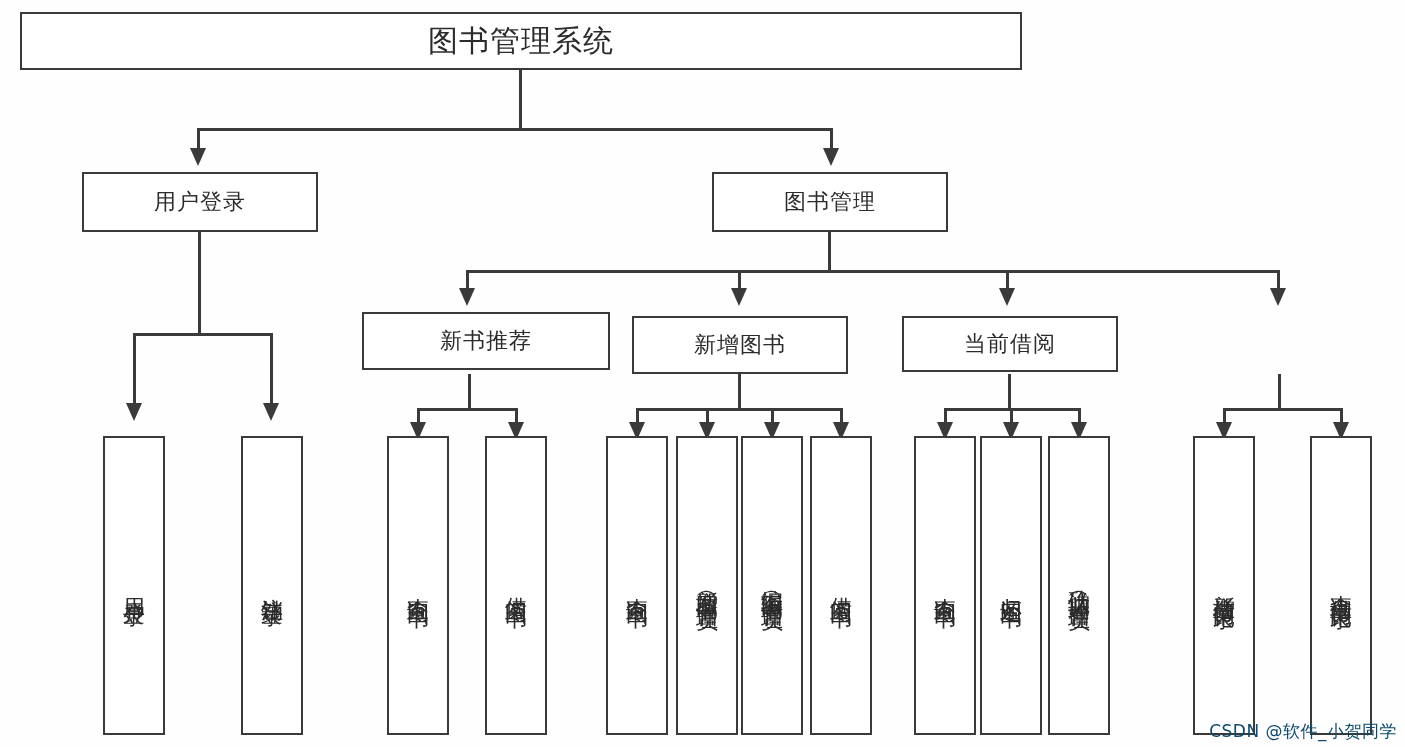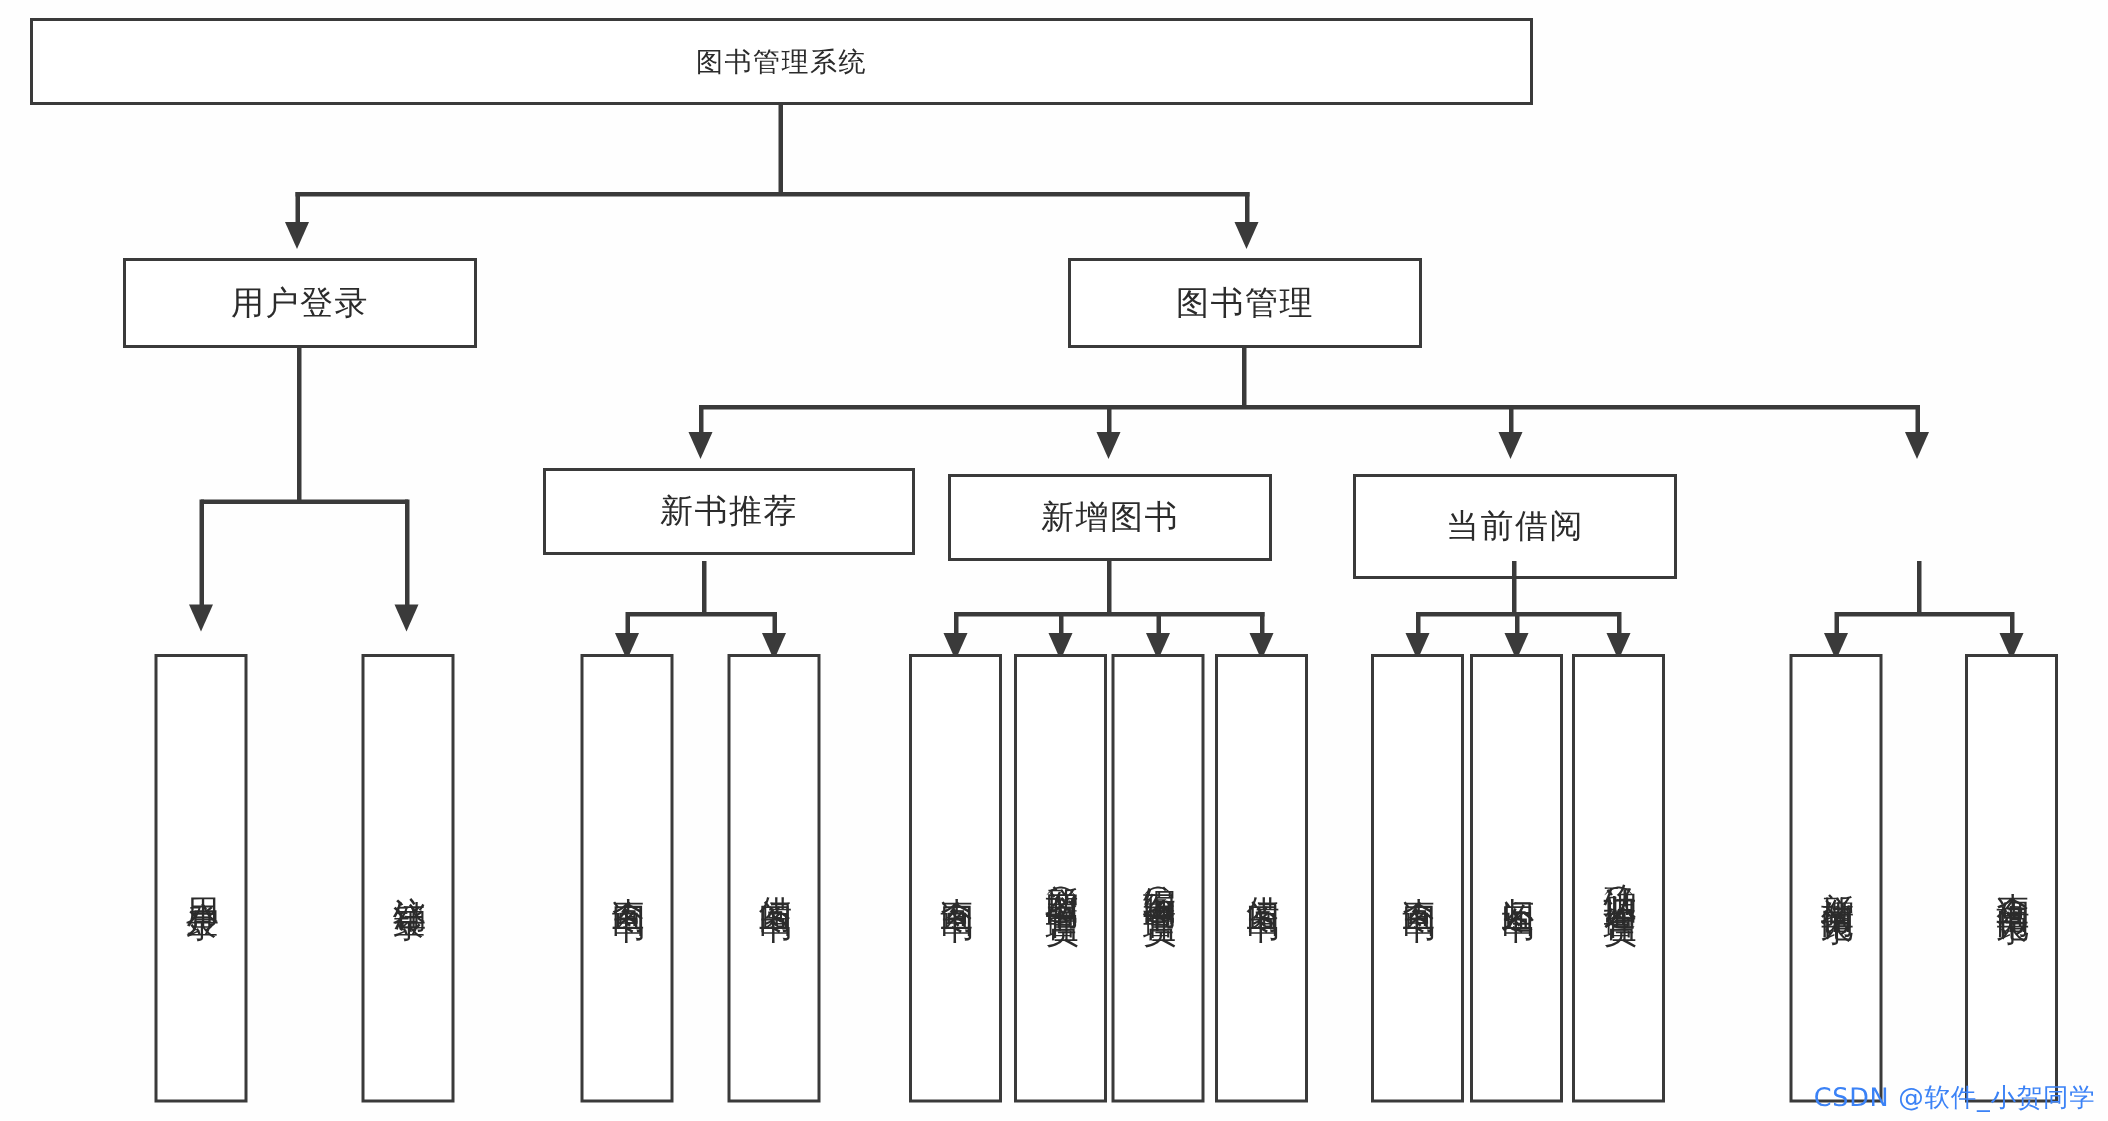--- a/index.html
+++ b/index.html
@@ -40,21 +40,21 @@
     padding-top: 6px;
     padding-bottom: 6px;
     line-height: 1;
   }
   .node.v .vtext {
     writing-mode: vertical-rl;
     text-orientation: upright;
     white-space: nowrap;
   }
   .node.root {
-    font-size: 18px;
+    font-size: 30px;
     text-align: center;
   }
   
   .vline {
     position: absolute;
     width: 3px;
     background: #3a3a3a;
   }
   .hline {
     position: absolute;
@@ -68,21 +68,21 @@
     border-left: 8px solid transparent;
     border-right: 8px solid transparent;
     border-top: 18px solid #3a3a3a;
   }
   
   #watermark {
     position: absolute;
     right: 8px;
     bottom: 4px;
     font-size: 17px;
-    color: #3b82f6;
+    color: #0c4a6e;
     white-space: nowrap;
     letter-spacing: 0.5px;
     pointer-events: none;
   }
 </style>
 </head>
 <body>
 
 <div id="canvas">
 
@@ -121,21 +121,21 @@
   <div class="vline" style="left:1006px; top:270px; height:20px;"></div>
   <div class="arrow" style="left:999px; top:288px;"></div>
 
   <div class="vline" style="left:1277px; top:270px; height:20px;"></div>
   <div class="arrow" style="left:1270px; top:288px;"></div>
 
   <div class="node h" style="left:362px; top:312px; width:248px; height:58px;">新书推荐</div>
 
   <div class="node h" style="left:632px; top:316px; width:216px; height:58px;">新增图书</div>
 
-  <div class="node h" style="left:902px; top:316px; width:216px; height:70px;">当前借阅</div>
+  <div class="node h" style="left:902px; top:316px; width:216px; height:56px;">当前借阅</div>
 
 
   <div class="vline" style="left:468px; top:374px; height:36px;"></div>
   <div class="hline" style="left:418px; top:408px; width:100px;"></div>
   <div class="vline" style="left:417px; top:408px; height:16px;"></div>
   <div class="arrow" style="left:410px; top:422px;"></div>
   <div class="vline" style="left:515px; top:408px; height:16px;"></div>
   <div class="arrow" style="left:508px; top:422px;"></div>
 
   <div class="vline" style="left:738px; top:374px; height:36px;"></div>

